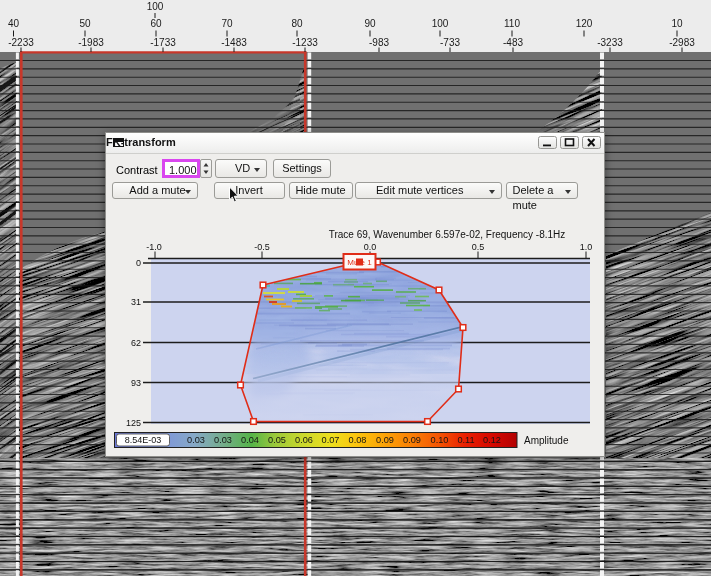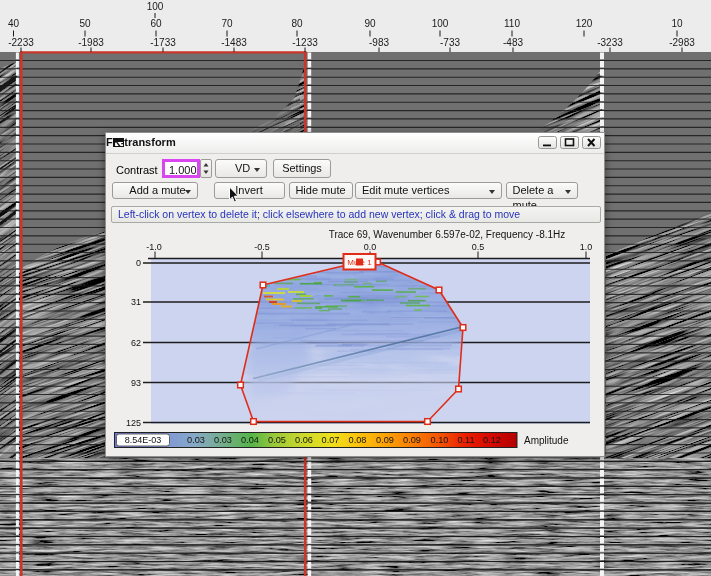--- a/index.html
+++ b/index.html
@@ -177,24 +177,23 @@
           <path d="M5 3 L7.5 6.5 L2.5 6.5 Z" fill="#333"></path>
           <path d="M5 14 L7.5 10.5 L2.5 10.5 Z" fill="#333"></path>
         </svg>
   </div>
   <div class="combo r1" style="left:109px;width:52px;padding-left:19px;">VD<span class="ar" style="top:8px;"></span></div>
   <div class="btn r1" style="left:167px;width:58px;">Settings</div>
 
   <div class="combo r2" style="left:5.5px;width:86px;padding-left:6px;text-align:center;">Add a mute<span class="ar"></span></div>
   <div class="btn r2" style="left:107.5px;width:71px;">Invert</div>
   <div class="btn r2" style="left:182.5px;width:64px;">Hide mute</div>
-  <div class="combo r2" style="left:249px;width:147px;padding-left:6px;">Edit mute vertices<span class="ar"></span></div>
+  <div class="combo r2" style="left:249px;width:147px;padding-left:20px;">Edit mute vertices<span class="ar"></span></div>
   <div class="combo r2" style="left:399.5px;width:72px;padding-left:6px;">Delete a mute<span class="ar"></span></div>
 
-  <div class="lbar">Left-click on vertex to delete it; click elsewhere to add new vertex; click &amp; drag to move</div>
   <svg width="498" height="232" viewBox="106 225 498 232" style="position:absolute;left:0;top:92px" font-family="Liberation Sans, sans-serif">
 <defs>
 <clipPath id="pclip">
             <rect x="106" y="225" width="498" height="203"></rect>
           </clipPath>
 <clipPath id="dataclip">
             <polygon points="263,285 359.5,262 377.5,262 439,290 463,327.5 458.5,389 427.5,421.5 253.5,421.5 240.5,385"></polygon>
           </clipPath>
 <filter id="blur5" x="-20%" y="-20%" width="140%" height="140%">
             <feGaussianBlur stdDeviation="5"></feGaussianBlur>

